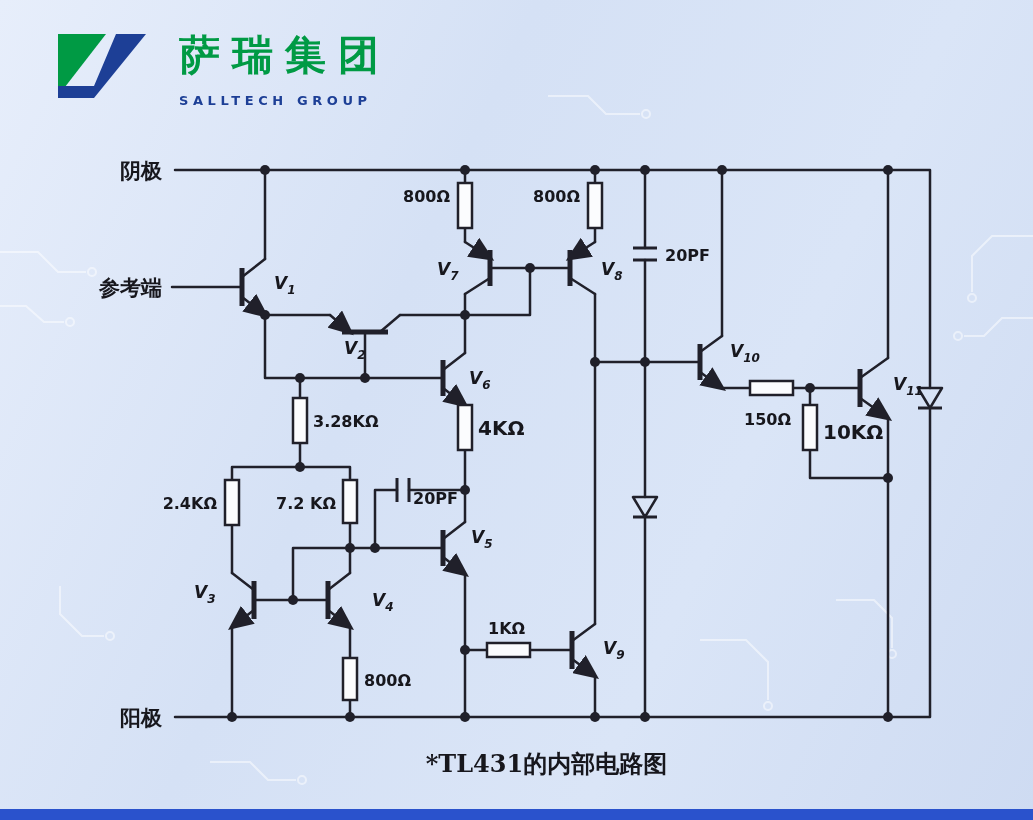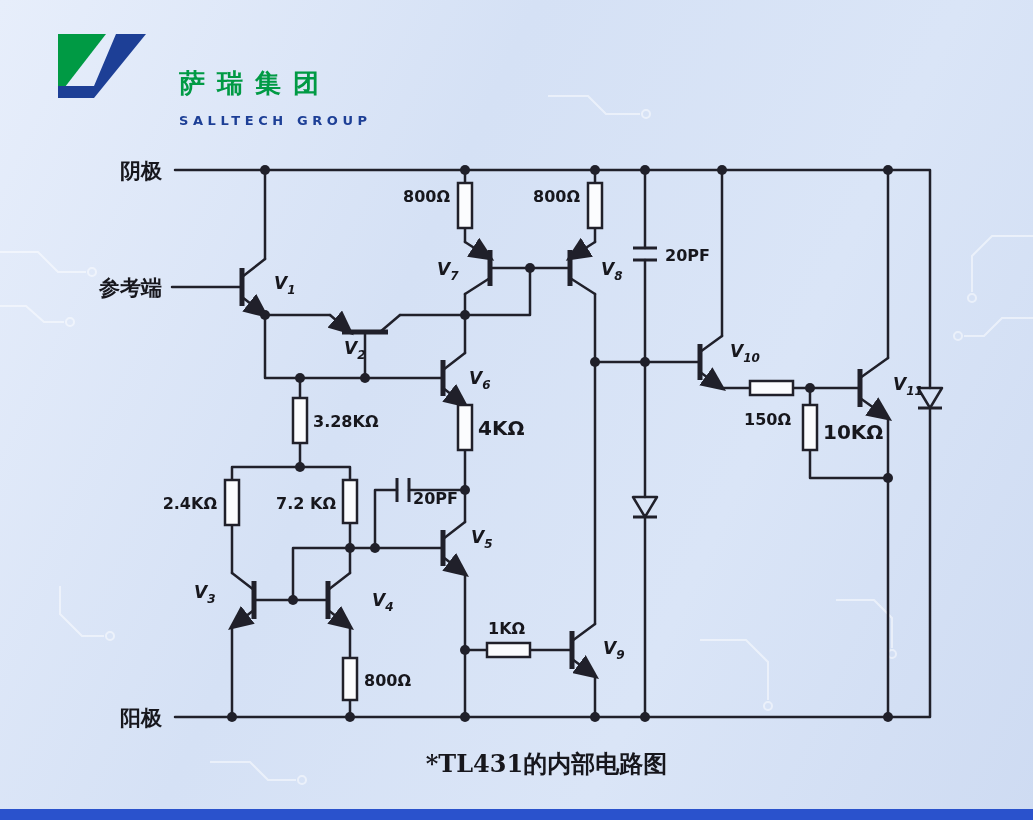--- a/index.html
+++ b/index.html
@@ -1,21 +1,21 @@
 <!DOCTYPE html>
 <html><head>
 <meta charset="utf-8">
 <style>
   * { margin:0; padding:0; box-sizing:border-box; }
   html,body { width:1033px; height:820px; font-family:"DejaVu Sans",sans-serif; }
   .page { position:relative; width:1033px; height:820px; overflow:hidden;
           background:linear-gradient(115deg,#e7eefb 0%,#d5e1f5 38%,#dae5f7 68%,#cedbf2 100%); }
   .logo { position:absolute; left:58px; top:34px; display:flex; align-items:flex-start; gap:16px; }
   .logo-mark { display:block; }
-  .logo-cn { font-size:26px; font-weight:bold; color:#009a44; letter-spacing:12px; line-height:1.05; white-space:nowrap;margin-top:36px; }
+  .logo-cn { font-size:41px; font-weight:bold; color:#009a44; letter-spacing:12px; line-height:1.05; white-space:nowrap; }
   .logo-en { font-size:13px; font-weight:bold; color:#1d3f96; letter-spacing:4.6px; margin-top:16px; white-space:nowrap; }
   .schematic { position:absolute; left:0; top:0; }
   .caption { position:absolute; left:0; top:748px; width:1033px; padding-left:60px; text-align:center;
              font-family:"DejaVu Serif",serif; font-size:24px; font-weight:bold; color:#17171d; }
   .footer-bar { position:absolute; left:0; bottom:0; width:100%; height:11px; background:#2a52cc; }
 
   .wire { stroke:#20202a; stroke-width:2.5; fill:none; stroke-linecap:round; }
   .bars { stroke:#20202a; stroke-width:5; fill:none; }
   .plate { stroke:#20202a; stroke-width:3; fill:none; }
   .body  { fill:#fbfcfe; stroke:#20202a; stroke-width:2.5; }

